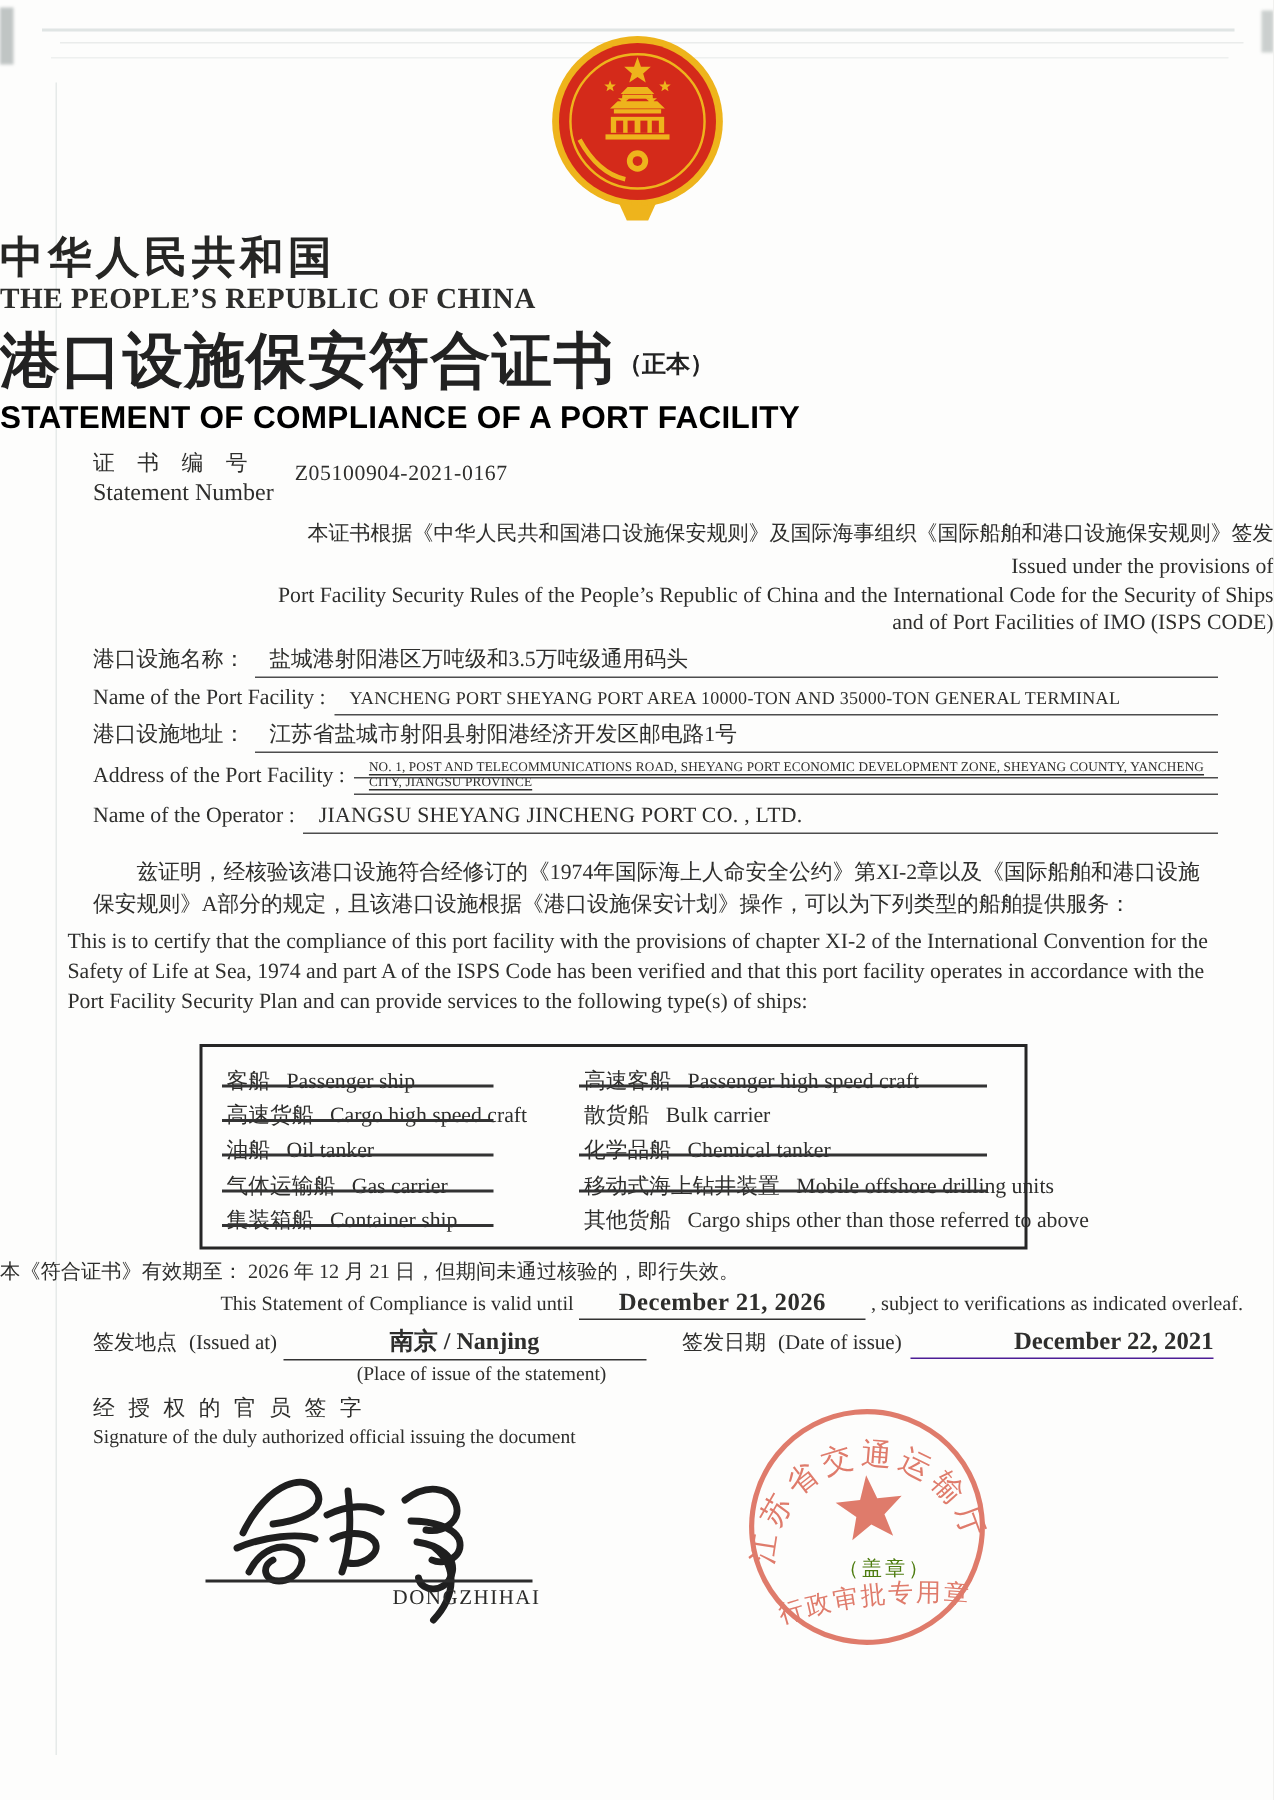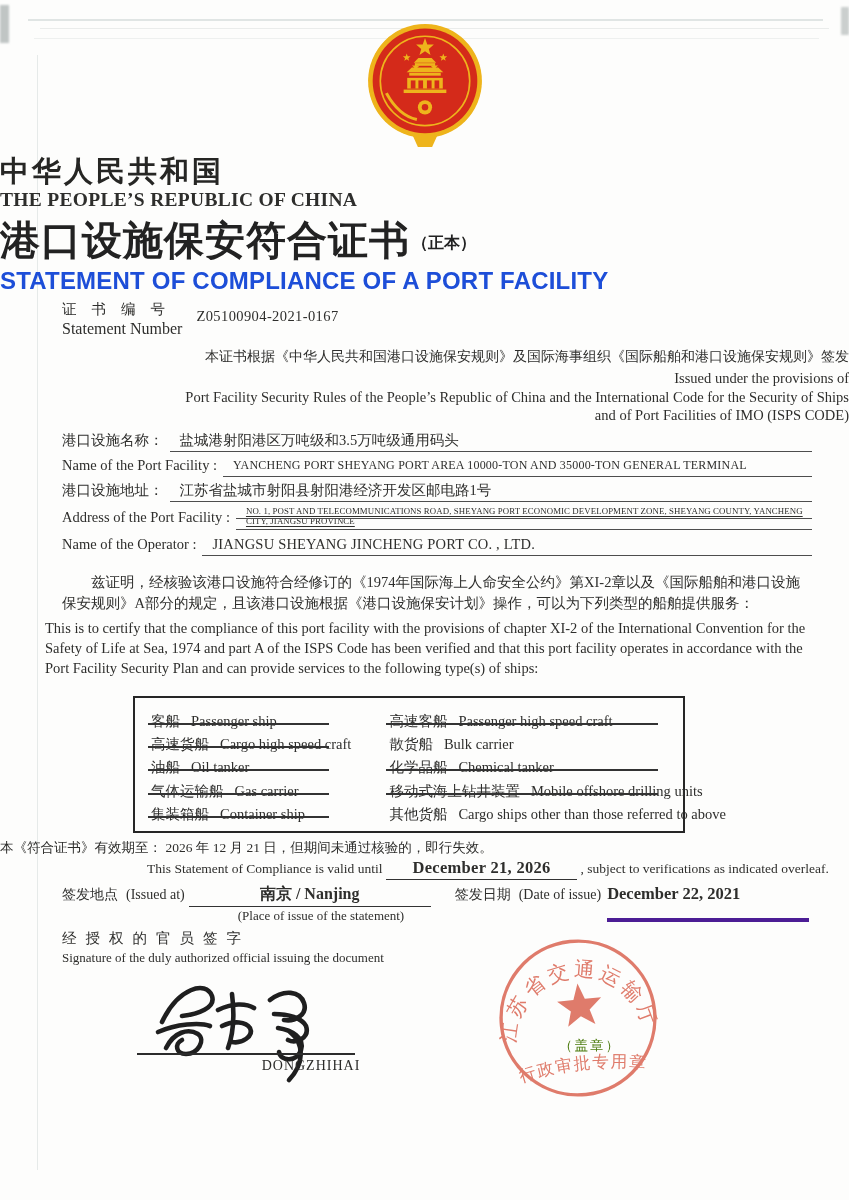--- a/index.html
+++ b/index.html
@@ -20,21 +20,21 @@
 
   .c { text-align:right; }
 
   
   .emblem { position:absolute; left:50%; transform:translateX(-50%); top:22px; width:124px; height:126px; }
   .country-cn { position:absolute; left:0; right:0; top:152px; font-size:29px; font-weight:700; letter-spacing:3px; color:#262624; }
   .country-en { position:absolute; left:0; right:0; top:189px; font-size:19.5px; font-weight:600; letter-spacing:.3px; }
   .title-cn   { position:absolute; left:0; right:18px; top:213px; font-size:40px; font-weight:600; letter-spacing:1px; color:#222; }
   .title-cn .orig { font-size:16px; font-weight:600; letter-spacing:0; vertical-align:6px; margin-left:2px; }
   .title-en   { position:absolute; left:0; right:0; top:267px; font-family:"Liberation Sans","DejaVu Sans",sans-serif;
-                font-size:24px; font-weight:700; letter-spacing:.2px; color:#1d4ed8; }
+                font-size:21px; font-weight:700; letter-spacing:.2px; color:#000000; }
 
   
   .stmt { position:absolute; left:62px; top:300px; display:flex; align-items:flex-start; }
   .stmt-label-cn { font-size:14.5px; letter-spacing:15px; line-height:19px; white-space:nowrap; }
   .stmt-label-en { font-size:16px; line-height:19px; }
   .stmt-value { font-size:14.5px; margin-left:14px; margin-top:8px; letter-spacing:.4px; }
 
   
   .issued { position:absolute; left:0; right:0; top:346px; }
   .issued .cn { font-size:14px; line-height:21px; margin-bottom:2px; }
@@ -67,21 +67,21 @@
 
   
   .valid-cn { position:absolute; left:0; right:0; top:839px; font-size:13.5px; }
   .valid-en { position:absolute; left:147px; top:858px; display:flex; align-items:baseline; font-size:13.5px; }
   .valid-en .vdate { font-size:16.5px; font-weight:700; border-bottom:1.5px solid #333; padding:0 26px 1px 26px; margin:0 4px; letter-spacing:.3px; }
 
   .issue-row { position:absolute; left:62px; right:40px; top:884px; display:flex; align-items:baseline; font-size:14px; }
   .issue-row .gap-s { margin-left:8px; }
   .issue-row .place { width:242px; margin-left:4px; border-bottom:1px solid #333; text-align:center; font-size:16px; font-weight:600; padding-bottom:1px; }
   .issue-row .dlab { margin-left:24px; }
-  .issue-row .idate { flex:1; margin-left:6px; border-bottom:4px solid #4c1d95; text-align:left; font-size:16.5px; font-weight:600; padding-bottom:14px; }
+  .issue-row .idate { flex:1; margin-left:6px; border-bottom:1px solid #4c1d95; text-align:right; font-size:16.5px; font-weight:600; padding-bottom:1px; }
   .place-note { position:absolute; left:193px; width:256px; top:908px; text-align:center; font-size:13px; }
 
   .sig-label-cn { position:absolute; left:62px; top:929px; font-size:14.5px; letter-spacing:9px; }
   .sig-label-en { position:absolute; left:62px; top:950px; font-size:13px; }
 
   .sig-svg  { position:absolute; left:148px; top:970px; width:178px; height:118px; }
   .sig-line { position:absolute; left:137px; top:1053px; width:218px; height:2px; background:#2c2c2c; }
   .sig-name { position:absolute; left:243px; top:1058px; width:136px; text-align:center; font-size:14px; letter-spacing:1px; color:#2a2a28; }
 
   .seal-svg { position:absolute; left:492px; top:932px; width:172px; height:172px; opacity:.88; mix-blend-mode:multiply; }

